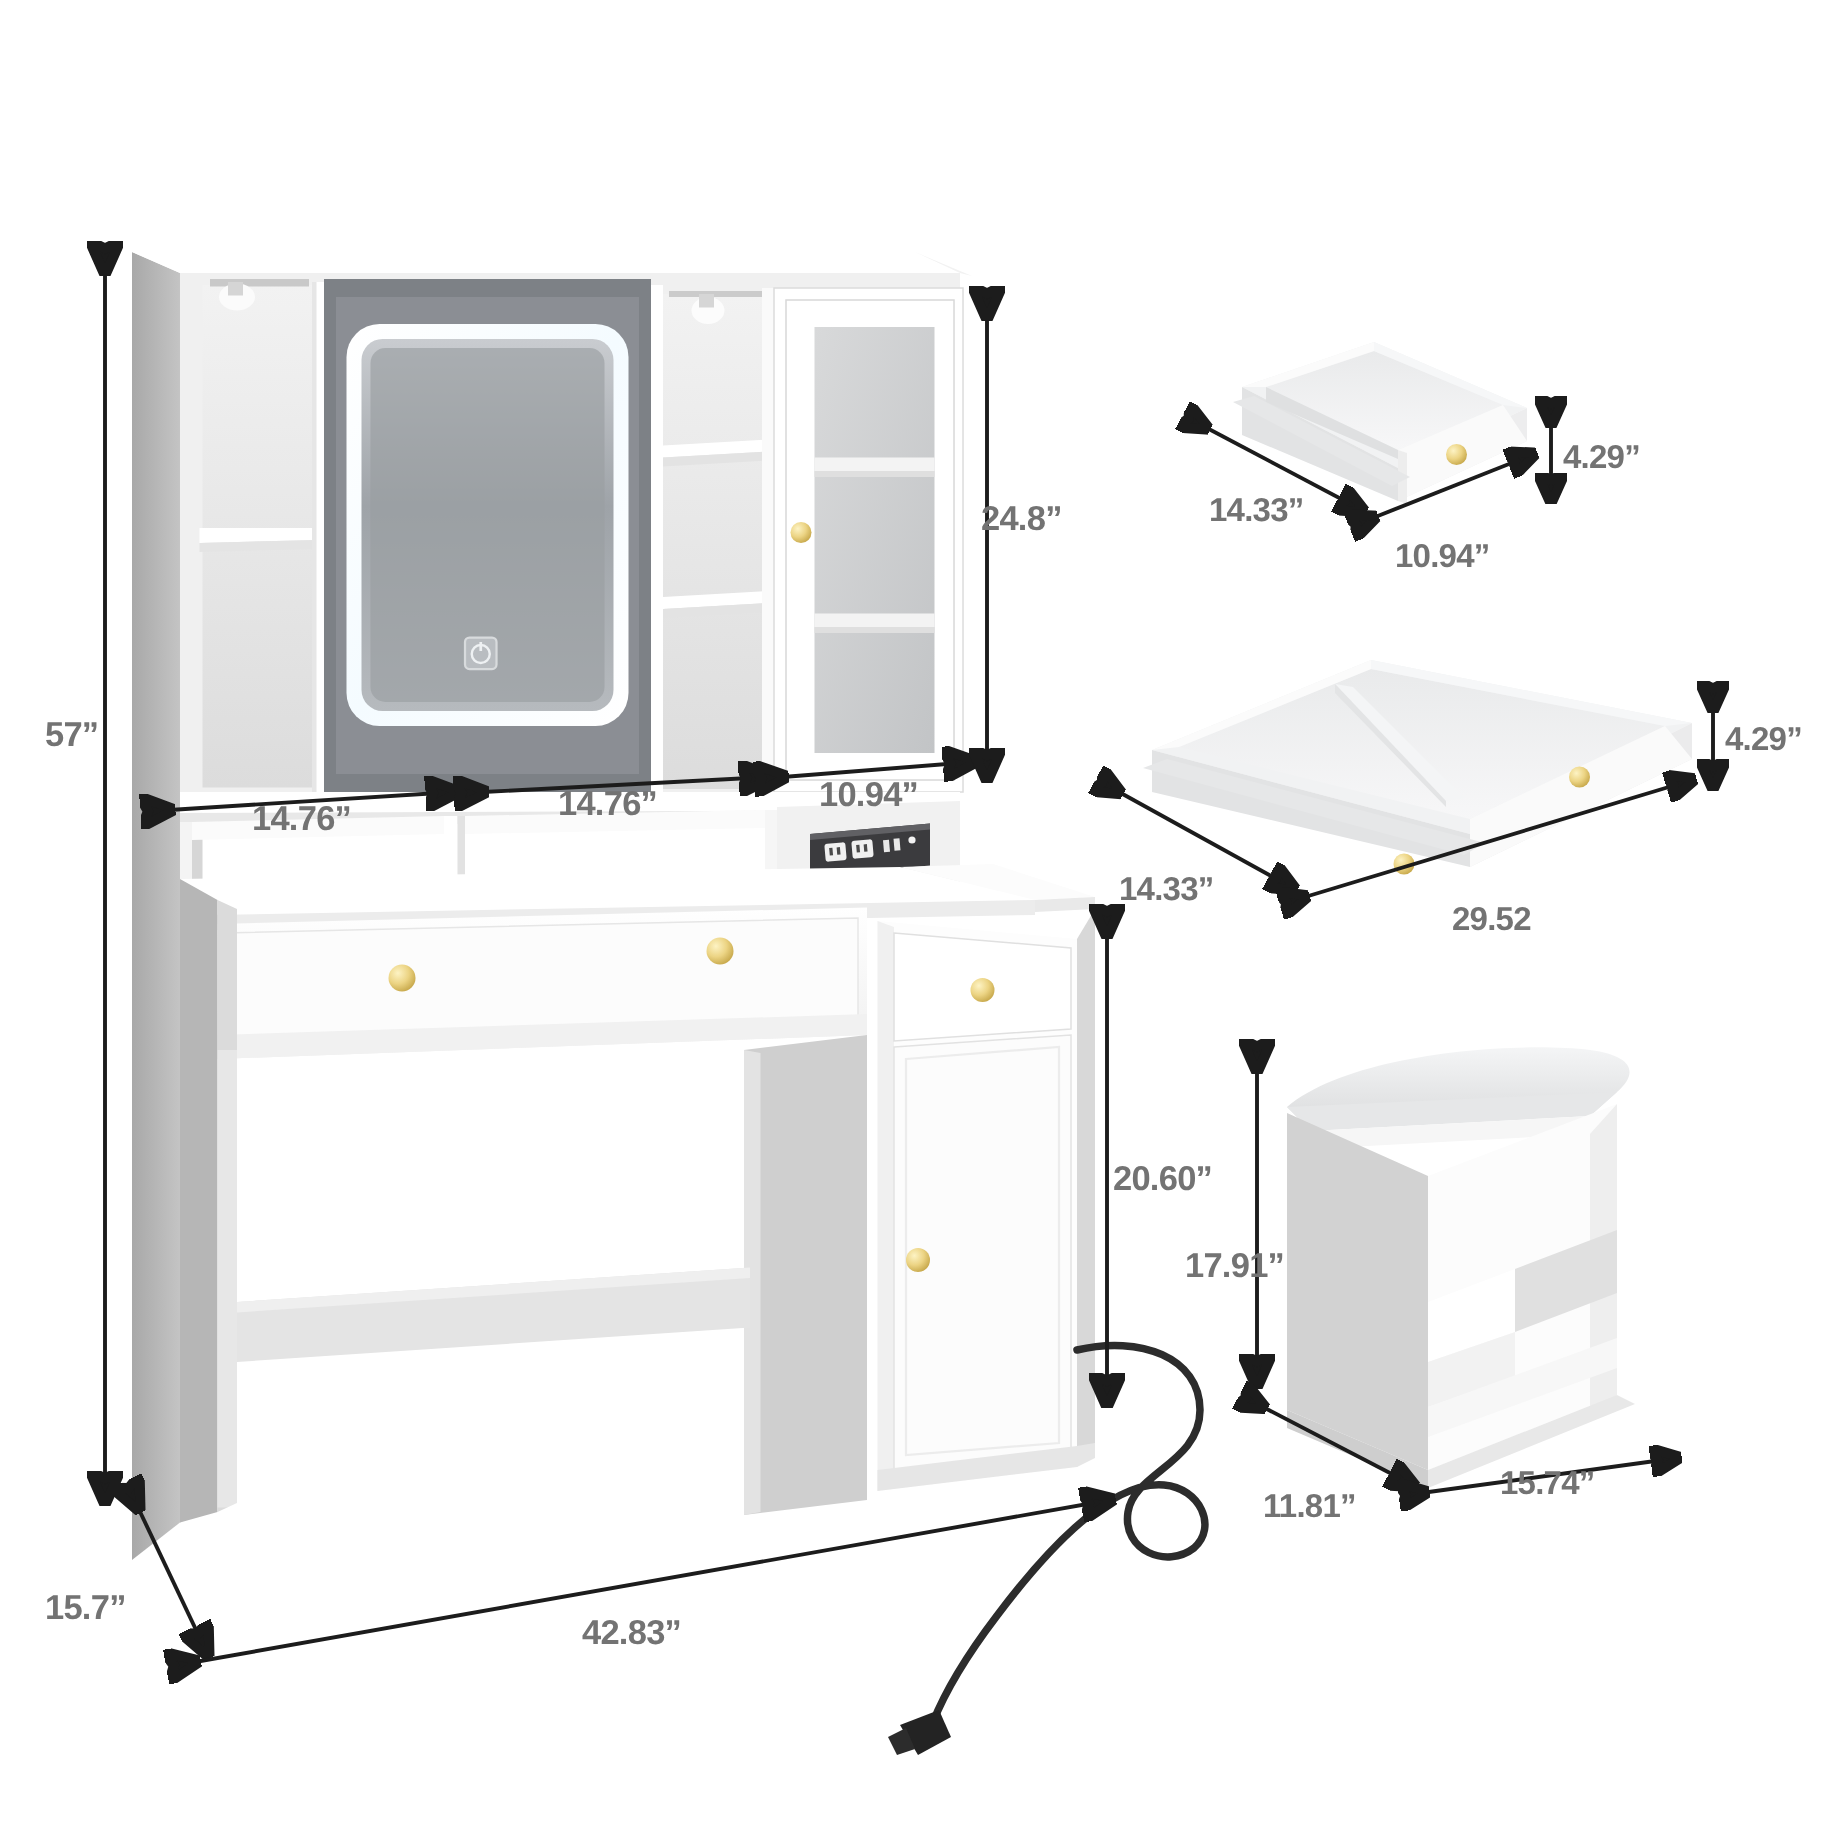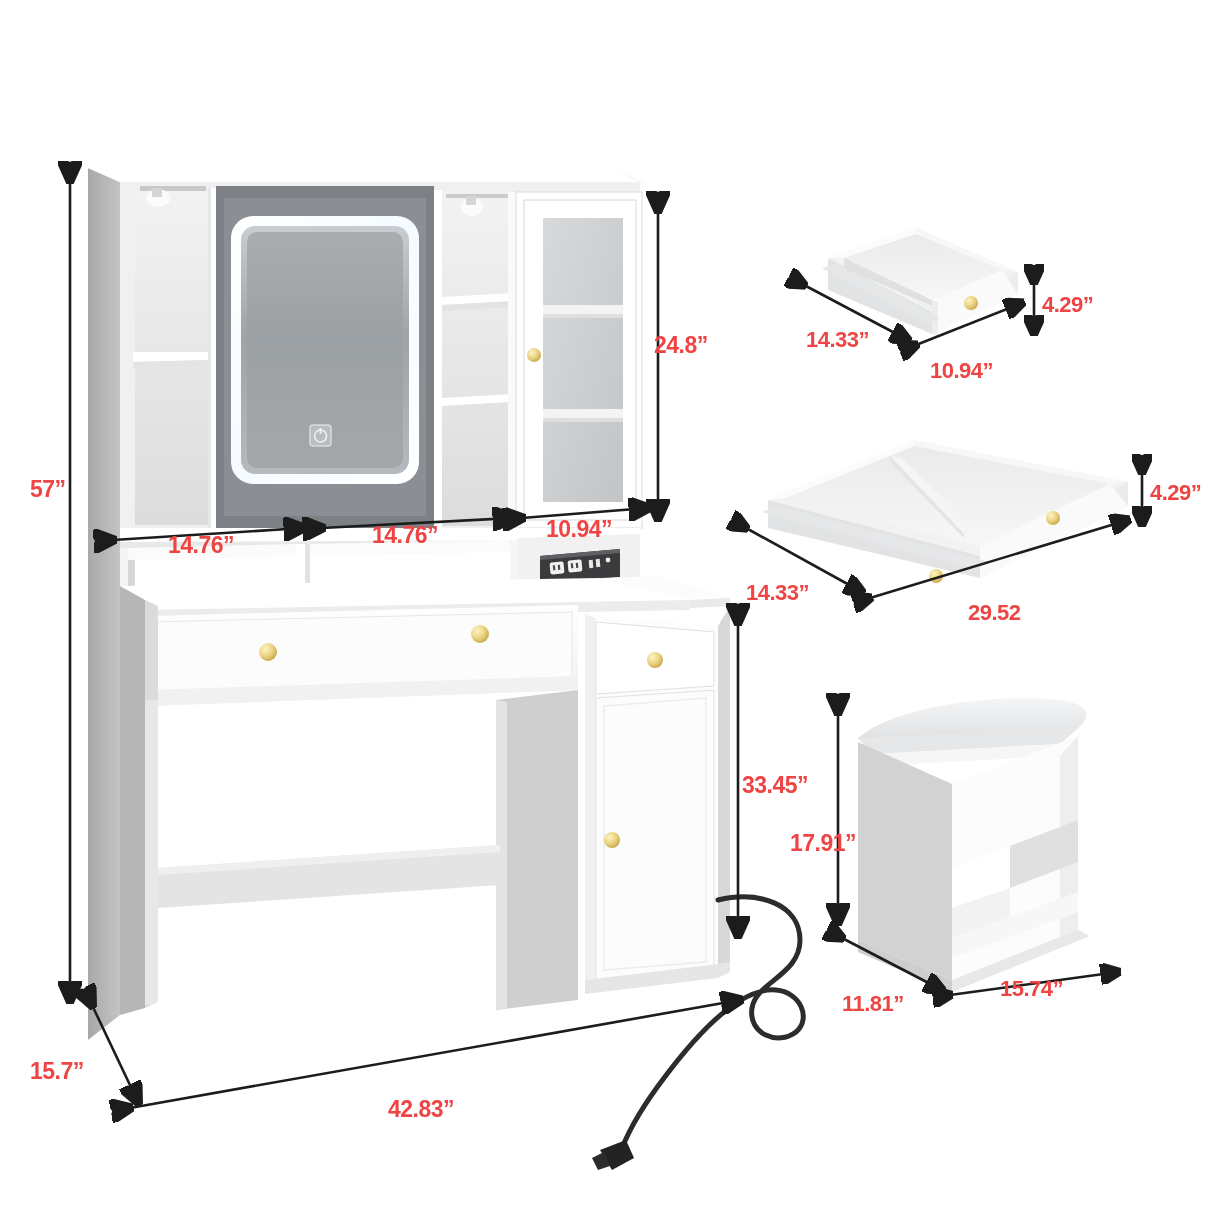--- a/index.html
+++ b/index.html
@@ -15,21 +15,21 @@
     width: 1214px;
     height: 1214px;
     background: #ffffff;
     overflow: hidden;
   }
   .dim-label {
     position: absolute;
     font-family: "Liberation Sans", sans-serif;
     font-weight: bold;
     font-size: 23px;
-    color: #ef4444;
+    color: #737373;
     letter-spacing: -0.5px;
     white-space: nowrap;
   }
   .dim-label.sm { font-size: 22px; }
   svg.overlay {
     position: absolute;
     left: 0; top: 0;
     width: 1214px;
     height: 1214px;
     pointer-events: none;
@@ -366,25 +366,25 @@
   <div class="dim-label" style="left:30px; top:476px;">57”</div>
 
   <div class="dim-label" style="left:168px; top:532px;">14.76”</div>
 
   <div class="dim-label" style="left:372px; top:522px;">14.76”</div>
 
   <div class="dim-label" style="left:546px; top:516px;">10.94”</div>
 
   <div class="dim-label" style="left:654px; top:332px;">24.8”</div>
 
-  <div class="dim-label" style="left:742px; top:772px;">33.45”</div>
+  <div class="dim-label" style="left:742px; top:772px;">20.60”</div>
 
   <div class="dim-label" style="left:30px; top:1058px;">15.7”</div>
 
-  <div class="dim-label" style="left:388px; top:1075px;margin-top:21px;">42.83”</div>
+  <div class="dim-label" style="left:388px; top:1075px;">42.83”</div>
 
   <div class="dim-label sm" style="left:806px; top:327px;">14.33”</div>
 
   <div class="dim-label sm" style="left:930px; top:358px;">10.94”</div>
 
   <div class="dim-label sm" style="left:1042px; top:292px;">4.29”</div>
 
   <div class="dim-label sm" style="left:746px; top:580px;">14.33”</div>
 
   <div class="dim-label sm" style="left:968px; top:600px;">29.52</div>

